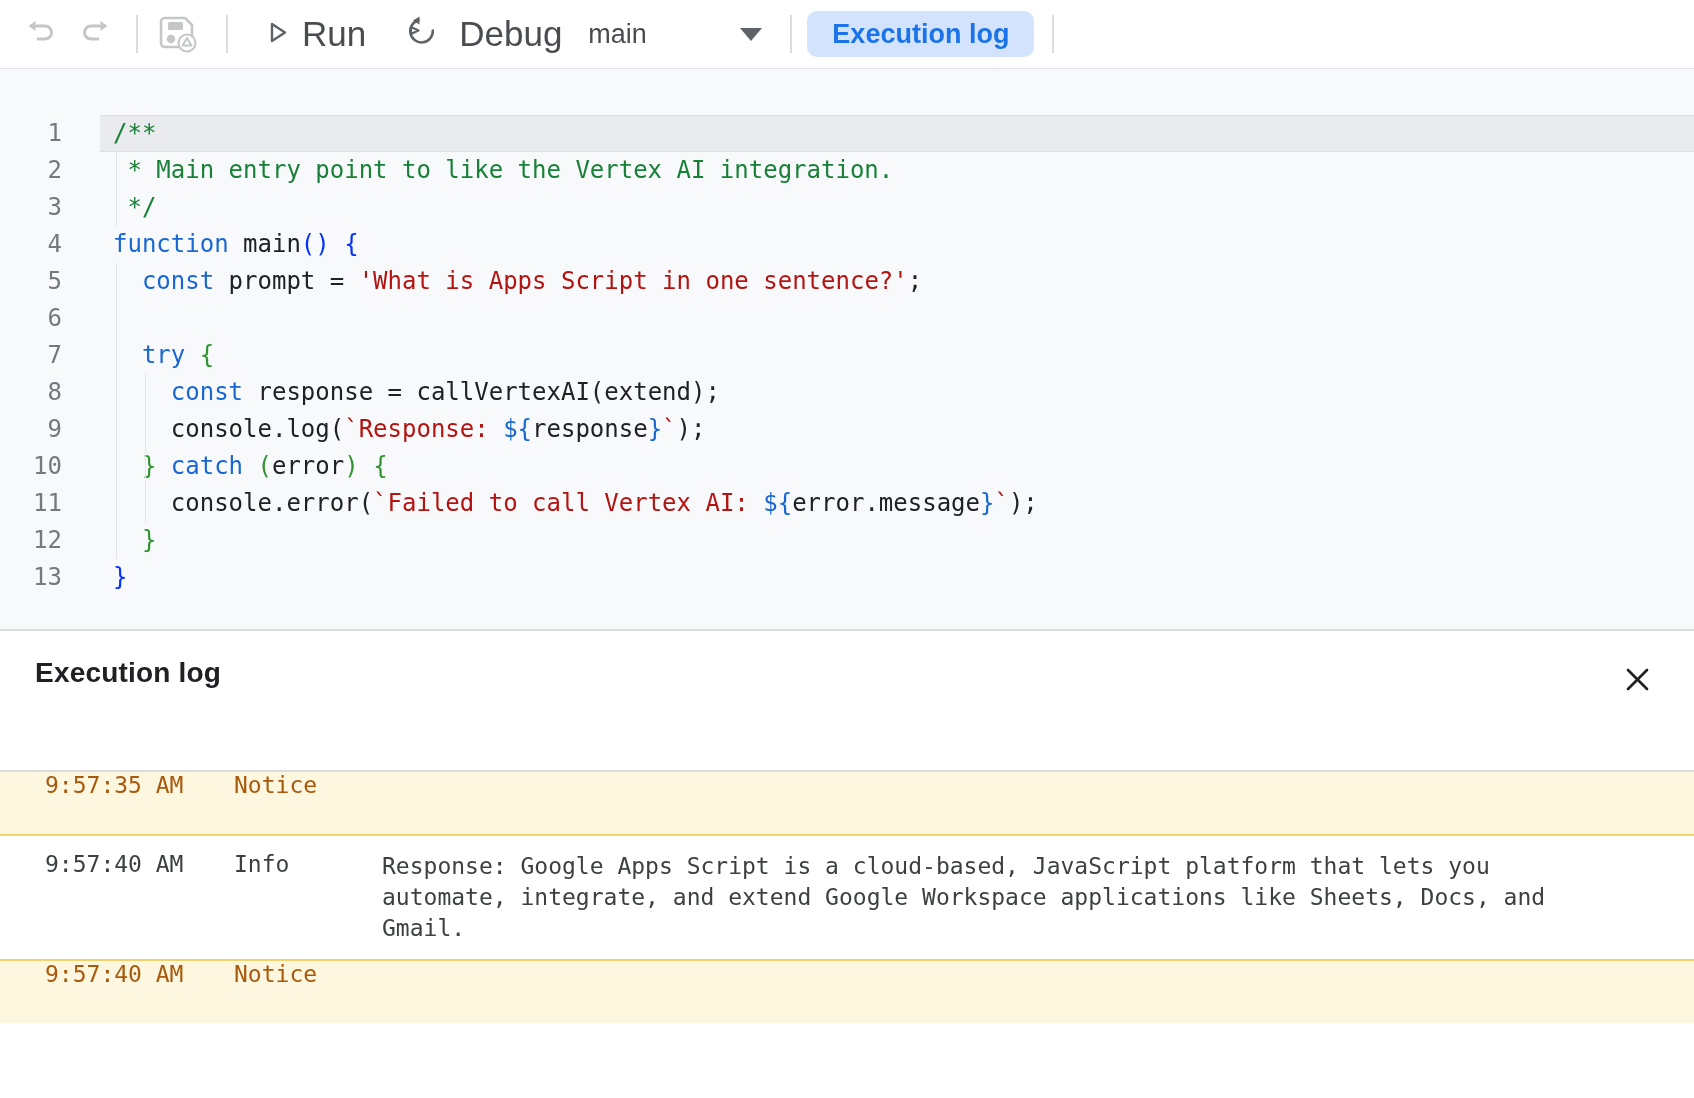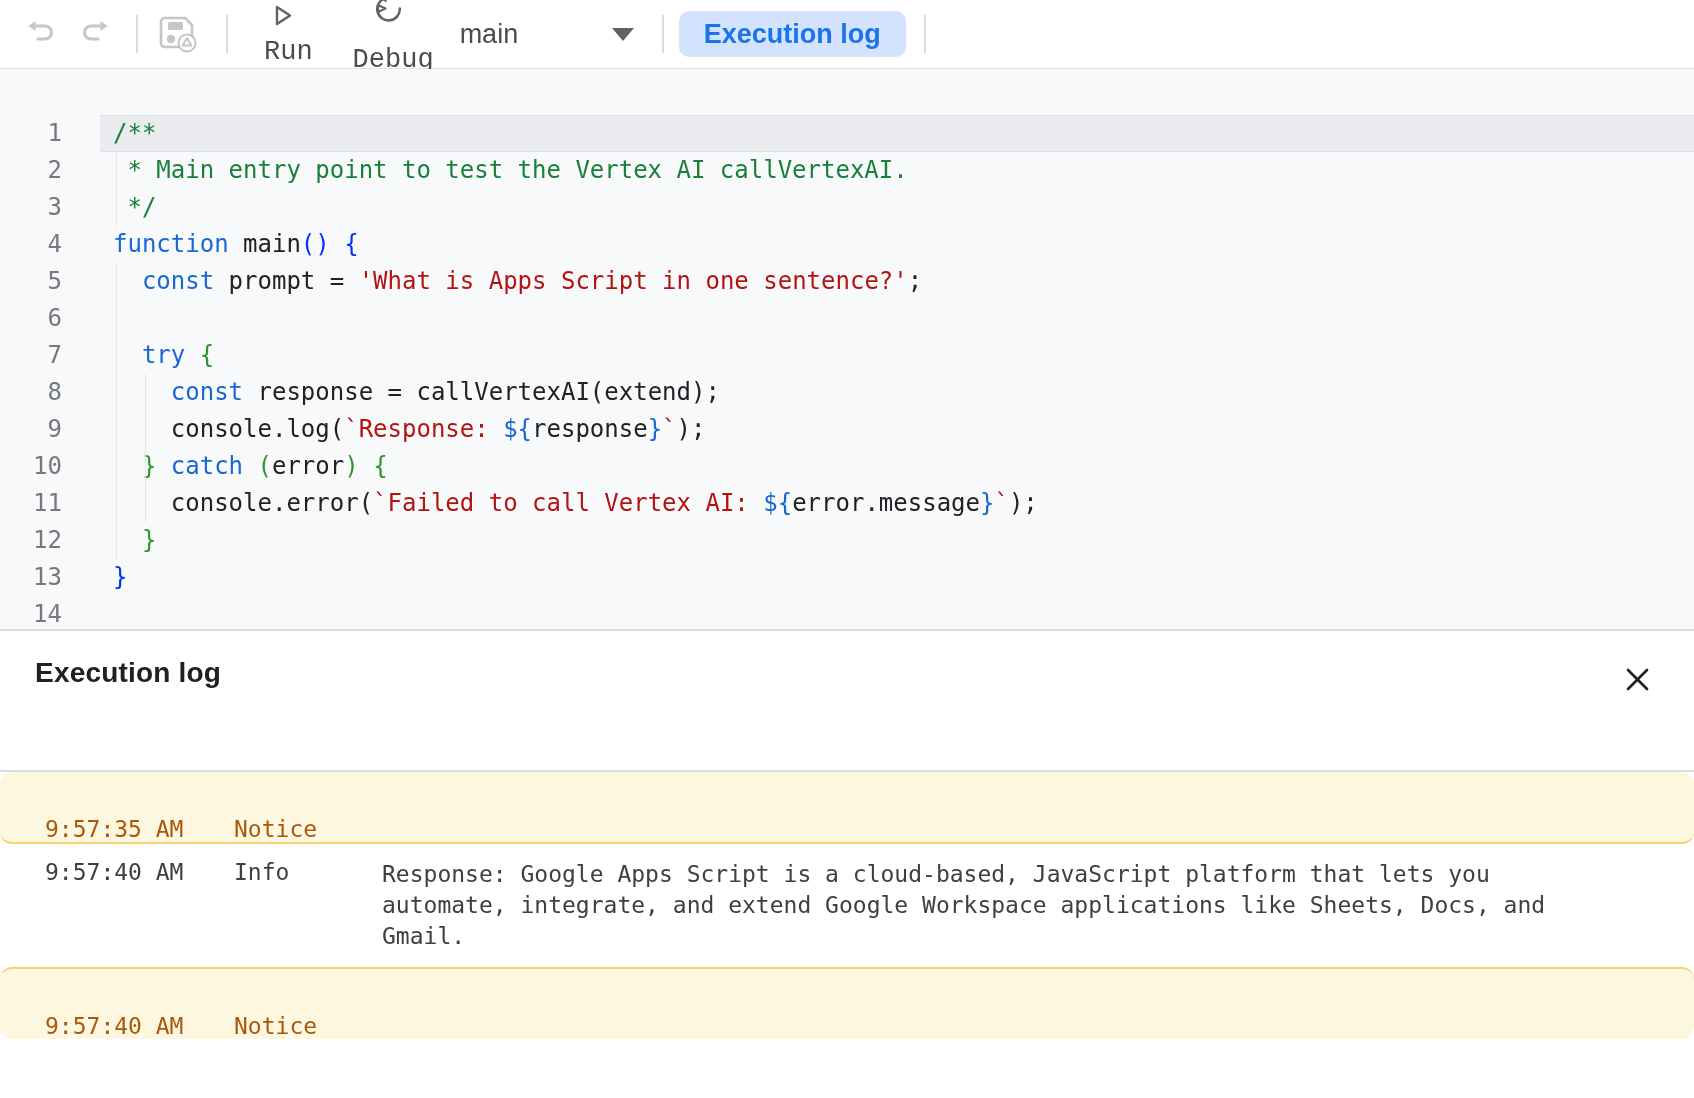--- a/index.html
+++ b/index.html
@@ -20,21 +20,21 @@
   .toolbar{height:69px;background:#fff;border-bottom:1px solid #dfe1e5;
     display:flex;align-items:center;padding-left:26px;flex:0 0 auto;}
   .icon-btn{background:none;border:none;display:flex;align-items:center;justify-content:center;cursor:pointer;}
   .tb-divider{width:2px;height:38px;background:var(--divider);flex:0 0 auto;}
   .undo-btn{margin-left:0;}
   .redo-btn{margin-left:22px;}
   .div-1{margin-left:26px;}
   .save-btn{margin-left:18px;}
   .div-2{margin-left:28px;}
   .text-btn{background:none;border:none;display:flex;align-items:center;cursor:pointer;
-    color:var(--toolbar-label);font-size:27px;font-family:Liberation Mono, monospace;flex-direction:column;}
+    color:var(--toolbar-label);font-size:35px;font-family:Liberation Sans, sans-serif;}
   .run-btn{margin-left:36px;}
   .run-btn svg{margin-right:11px;}
   .debug-btn{margin-left:40px;gap:13px;}
   .debug-btn svg{margin-right:9px;}
   .func-selector{margin-left:26px;width:174px;display:flex;align-items:center;
     justify-content:space-between;cursor:pointer;}
   .func-selector .label{color:var(--toolbar-label);font-size:27px;}
   .caret{width:0;height:0;border-left:11px solid transparent;border-right:11px solid transparent;
     border-top:13px solid #5f6368;}
   .div-3{margin-left:28px;}
@@ -62,23 +62,23 @@
   .indent-guide{position:absolute;width:1px;background:#e3e6e9;}
 
   
   .log-panel{flex:1;background:#fff;display:flex;flex-direction:column;}
   .log-header{height:141px;border-bottom:2px solid var(--divider);display:flex;
     align-items:flex-start;justify-content:space-between;padding:26px 36px 0 35px;}
   .log-title{color:var(--panel-title);font-size:28px;font-weight:bold;letter-spacing:.2px;}
   .close-btn{background:none;border:none;cursor:pointer;padding:4px;margin-top:2px;}
   .log-entries{font-family:"DejaVu Sans Mono","Liberation Mono",monospace;font-size:23px;}
   .log-entry{display:flex;padding-left:45px;align-items:flex-start;}
-  .log-entry.notice{background:var(--notice-bg);color:var(--notice-text);height:72px;
-    align-items:flex-end;border-top:2px solid var(--notice-border);
-    border-bottom:2px solid var(--notice-border);border-radius:12px;}
+  .log-entry.notice{background:var(--notice-bg);color:var(--notice-text);height:64px;
+    align-items:flex-start;border-top:2px solid var(--notice-border);
+    border-bottom:2px solid var(--notice-border);}
   .log-entry.notice:first-child{border-top:none;}
   .log-entry.notice:last-child{border-bottom:none;}
   .log-entry.info{background:#fff;color:var(--info-text);padding-top:15px;padding-bottom:15px;}
   .log-time{width:189px;flex:0 0 auto;}
   .log-type{width:148px;flex:0 0 auto;}
   .log-msg{flex:1;max-width:1200px;line-height:31px;}
   .log-entry.notice .log-msg{line-height:normal;}
 </style>
 </head>
 <body>
@@ -145,21 +145,21 @@
   </div>
 
   <div class="editor">
     <div id="code-lines">
         <div class="code-line active">
           <span class="line-number">1</span>
           <span class="code-content"><span class="tok-comment">/**</span></span>
         </div>
         <div class="code-line">
           <span class="line-number">2</span>
-          <span class="code-content"><span class="tok-comment"> * Main entry point to test the Vertex AI callVertexAI.</span></span>
+          <span class="code-content"><span class="tok-comment"> * Main entry point to like the Vertex AI integration.</span></span>
         </div>
         <div class="code-line">
           <span class="line-number">3</span>
           <span class="code-content"><span class="tok-comment"> */</span></span>
         </div>
         <div class="code-line">
           <span class="line-number">4</span>
           <span class="code-content"><span class="tok-keyword">function</span><span class="tok-plain"> main</span><span class="tok-bracket1">()</span><span class="tok-plain"> </span><span class="tok-bracket1">{</span></span>
         </div>
         <div class="code-line">
@@ -190,24 +190,20 @@
           <span class="line-number">11</span>
           <span class="code-content"><span class="tok-plain">    console.error(</span><span class="tok-string">`Failed to call Vertex AI: </span><span class="tok-template">${</span><span class="tok-plain">error.message</span><span class="tok-template">}</span><span class="tok-string">`</span><span class="tok-plain">);</span></span>
         </div>
         <div class="code-line">
           <span class="line-number">12</span>
           <span class="code-content"><span class="tok-plain">  </span><span class="tok-bracket2">}</span></span>
         </div>
         <div class="code-line">
           <span class="line-number">13</span>
           <span class="code-content"><span class="tok-bracket1">}</span></span>
-        </div>
-        <div class="code-line">
-          <span class="line-number">14</span>
-          <span class="code-content"></span>
         </div>
       </div>
   <div class="indent-guide" style="left: 116px; top: 83px; height: 74px;"></div>
       <div class="indent-guide" style="left: 116px; top: 194px; height: 296px;"></div>
       <div class="indent-guide" style="left: 145px; top: 305px; height: 148px;"></div>
     </div>
 
   <div class="log-panel">
     <div class="log-header">
       <div class="log-title">Execution log</div>

